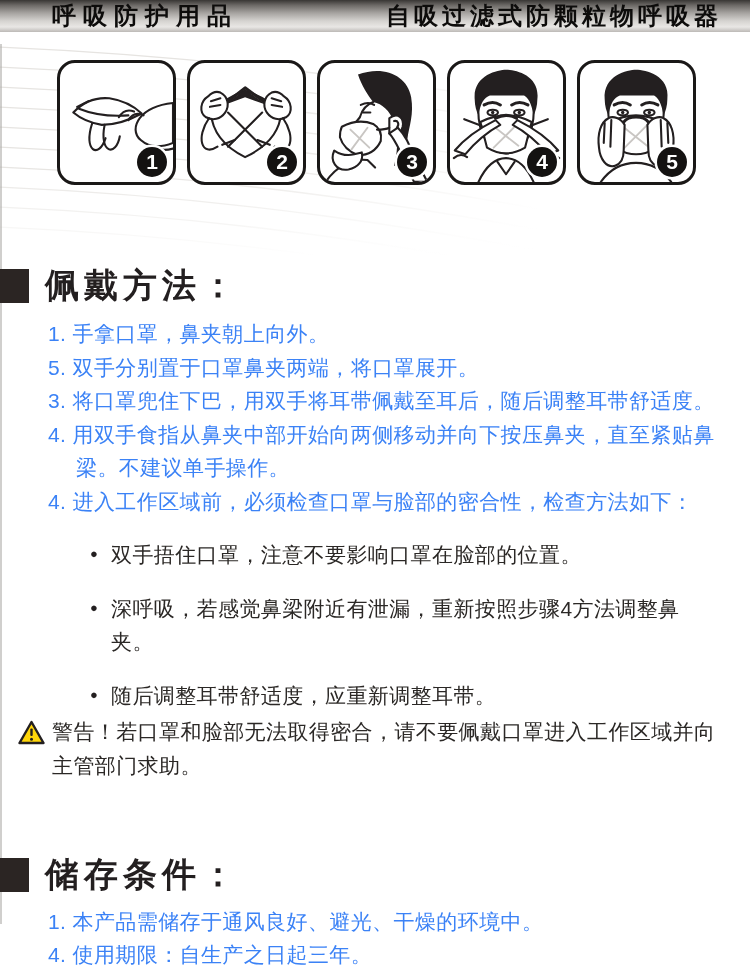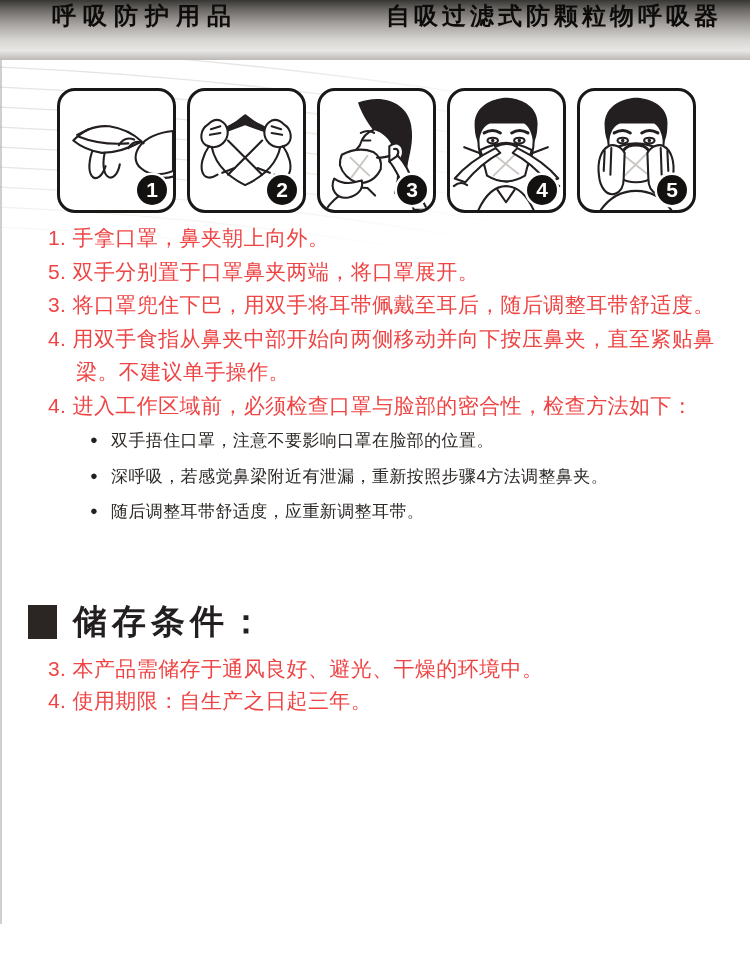--- a/index.html
+++ b/index.html
@@ -4,22 +4,22 @@
 <style>
   * { margin:0; padding:0; box-sizing:border-box; }
   html,body { background:#ffffff; }
   .page {
     position:relative; width:750px; height:967px; overflow:hidden;
     background:#ffffff; color:#231f20;
     font-family:"Liberation Sans", sans-serif;
   }
   
   .topbar {
-    position:relative; z-index:3; height:60px; width:100%;
-    display:flex; align-items:flex-start; justify-content:space-between;
+    position:relative; z-index:3; height:32px; width:100%;
+    display:flex; align-items:flex-end; justify-content:space-between;
     background:linear-gradient(180deg,#383634 0%,#6b6865 16%,#a5a29f 40%,#d6d4d1 66%,#e9e7e5 84%,#bcb9b6 100%);
   }
   .topbar .t-left {
     padding-left:52px; font-size:24px; font-weight:bold; letter-spacing:7px; color:#0d0c0b;
   }
   .topbar .t-right {
     padding-right:28px; font-size:24px; font-weight:bold; letter-spacing:4px; color:#0d0c0b;
   }
   
   .swoosh-wrap { position:absolute; left:0; top:44px; width:750px; height:220px; z-index:0; }
@@ -48,26 +48,26 @@
     font-size:21px; font-weight:bold; font-family:"Liberation Sans", sans-serif;
   }
   
   .section { position:relative; z-index:2; }
   .section-heading { display:flex; align-items:center; margin-top:78px; }
   .heading-block { width:29px; height:34px; background:#2b2523; margin-right:16px; flex:0 0 auto; }
   .heading-text { font-size:34px; font-weight:bold; letter-spacing:5px; color:#231f20; }
   .items { margin:8px 0 0 48px; width:672px; }
   .num-item {
     font-size:21px; line-height:33.5px; letter-spacing:0.4px;
-    padding-left:28px; text-indent:-28px; color:#ef4444;
+    padding-left:28px; text-indent:-28px; color:#3b82f6;
   }
   .bullets { list-style:none; margin:2px 0 0 42px; }
   .bullets li {
-    position:relative; font-size:17px; line-height:33.5px; letter-spacing:0.4px;
-    padding-left:21px; margin-top:2px; color:#2b2826;
+    position:relative; font-size:21px; line-height:33.5px; letter-spacing:0.4px;
+    padding-left:21px; margin-top:20px; color:#2b2826;
   }
   .bullets li::before {
     content:"●"; position:absolute; left:0; top:-1px; font-size:13px; color:#231f20;
   }
   .warning-row { display:flex; align-items:flex-start; margin:3px 0 0 18px; }
   .warning-icon { flex:0 0 auto; margin-top:5px; }
   .warning-text {
     margin-left:7px; width:672px; font-size:21px; line-height:33.5px;
     letter-spacing:0.4px; color:#2b2826;
   }
@@ -200,38 +200,50 @@
         <path class="art-white" d="M88 58 C 96 62 100 74 98 89 C 97 101 90 111 81 108 C 75 106 72 100 72 92 L 71 65 C 75 58 83 55 88 58 Z"></path>
         <path class="art" d="M26 63 L 25 84 M 33 60 L 32 88"></path>
         <path class="art" d="M92 63 L 93 84 M 85 60 L 86 88"></path>
         <path class="art" d="M22 125 C 32 111 45 105 59 105 C 73 105 86 111 96 125"></path>
       </svg>
       <div class="badge">5</div>
     </div>
   </div>
 
   <div class="section">
+    <div class="section-heading">
+      <div class="heading-block"></div>
+      <div class="heading-text">佩戴方法：</div>
+    </div>
     <div class="items">
       <div class="num-item">1. 手拿口罩，鼻夹朝上向外。</div>
       <div class="num-item">5. 双手分别置于口罩鼻夹两端，将口罩展开。</div>
       <div class="num-item">3. 将口罩兜住下巴，用双手将耳带佩戴至耳后，随后调整耳带舒适度。</div>
       <div class="num-item">4. 用双手食指从鼻夹中部开始向两侧移动并向下按压鼻夹，直至紧贴鼻梁。不建议单手操作。</div>
       <div class="num-item">4. 进入工作区域前，必须检查口罩与脸部的密合性，检查方法如下：</div>
       <ul class="bullets">
         <li>双手捂住口罩，注意不要影响口罩在脸部的位置。</li>
         <li>深呼吸，若感觉鼻梁附近有泄漏，重新按照步骤4方法调整鼻夹。</li>
         <li>随后调整耳带舒适度，应重新调整耳带。</li>
       </ul>
     </div>
+    <div class="warning-row">
+      <svg class="warning-icon" width="27" height="25" viewBox="0 0 27 25">
+        <path d="M13.5 2 L25.5 23 L1.5 23 Z" fill="#ffd60a" stroke="#231f20" stroke-width="2.4" stroke-linejoin="round"></path>
+        <rect x="12.3" y="8.5" width="2.4" height="7.5" rx="1" fill="#231f20"></rect>
+        <circle cx="13.5" cy="19.3" r="1.5" fill="#231f20"></circle>
+      </svg>
+      <div class="warning-text">警告！若口罩和脸部无法取得密合，请不要佩戴口罩进入工作区域并向主管部门求助。</div>
+    </div>
   </div>
 
   <div class="section storage-gap">
-    <div class="section-heading" style="margin-top:0;margin-left:28px;">
+    <div class="section-heading" style="margin-top:0;">
       <div class="heading-block"></div>
       <div class="heading-text">储存条件：</div>
     </div>
     <div class="items storage-items">
-      <div class="num-item">3. 本产品需储存于通风良好、避光、干燥的环境中。</div>
+      <div class="num-item">1. 本产品需储存于通风良好、避光、干燥的环境中。</div>
       <div class="num-item">4. 使用期限：自生产之日起三年。</div>
     </div>
   </div>
 
 </div>
 
 </body></html>

